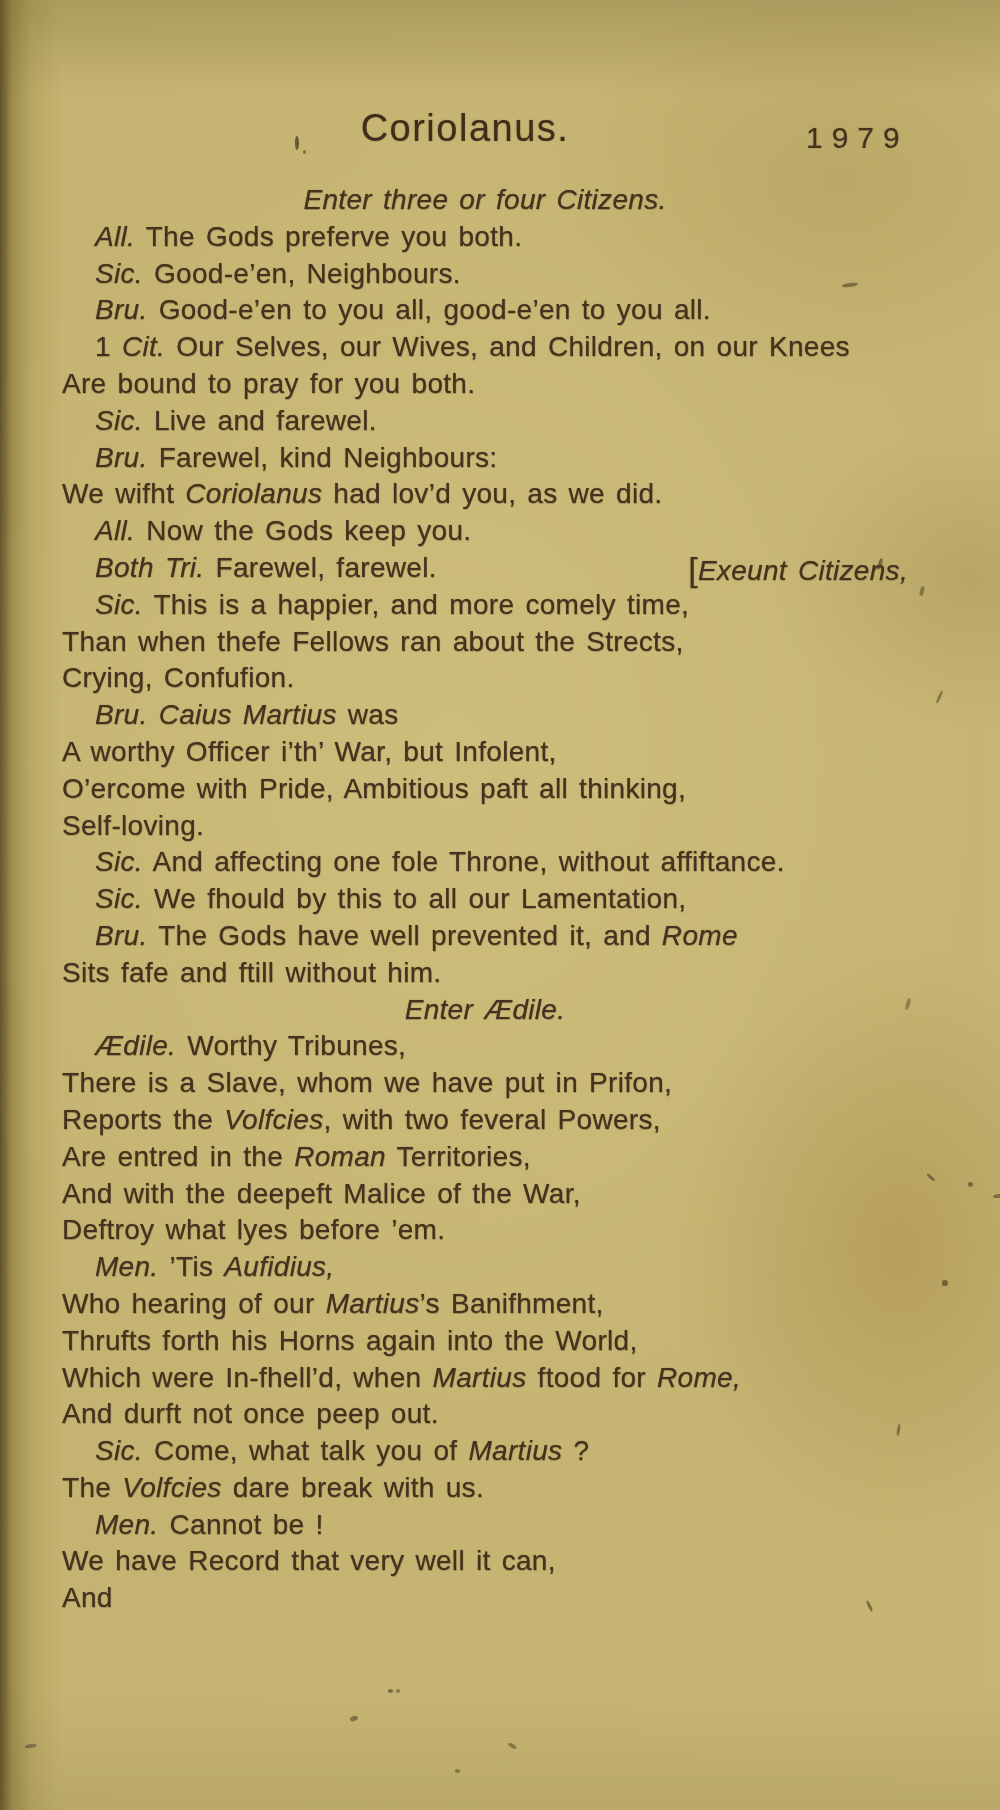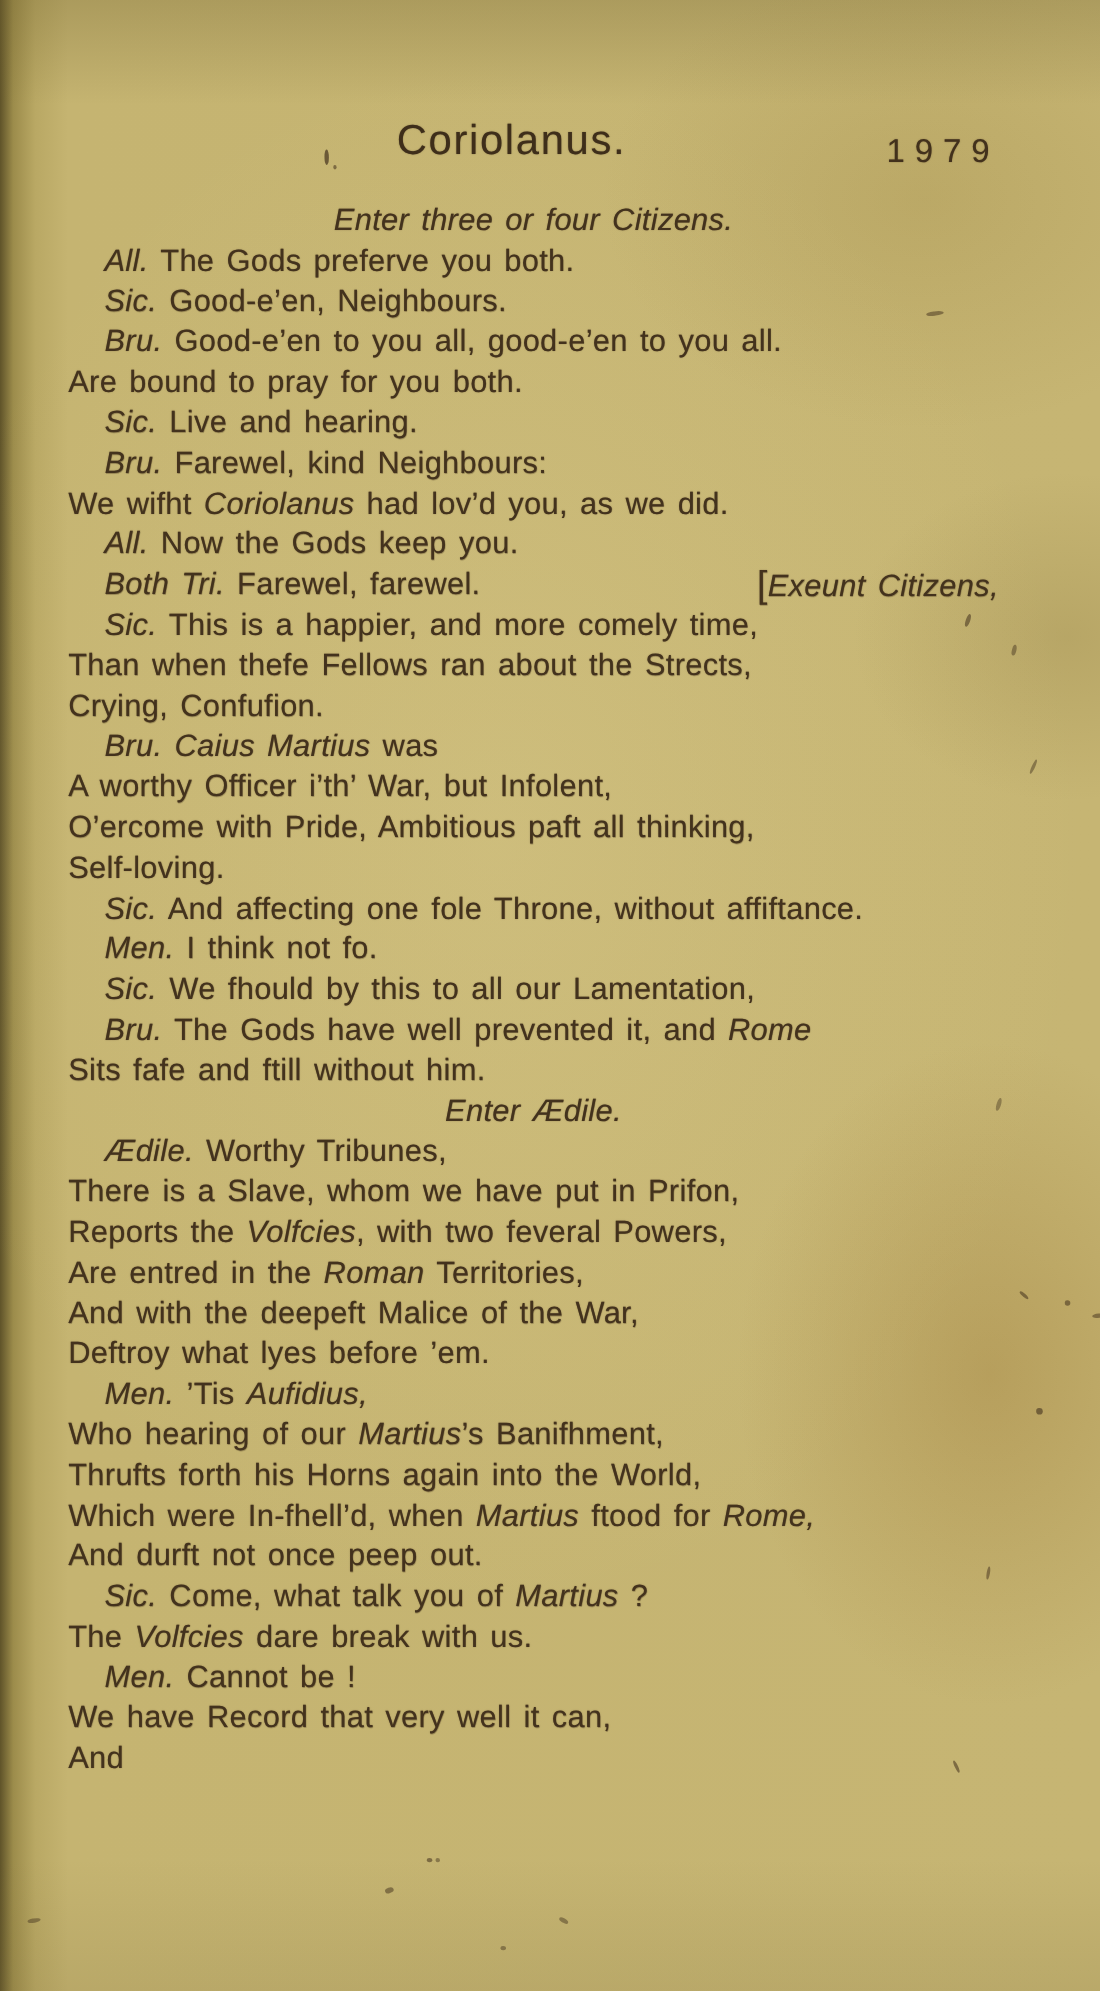--- a/index.html
+++ b/index.html
@@ -51,35 +51,35 @@
 <body>
 
 <div class="page">
   <div class="running-title">Coriolanus.</div>
   <div class="page-number">1979</div>
   <div class="text-body">
       <div class="line center"><span class="it">Enter three or four Citizens.</span></div>
       <div class="line indent"><span class="it">All.</span><span> The Gods preferve you both.</span></div>
       <div class="line indent"><span class="it">Sic.</span><span> Good-e’en, Neighbours.</span></div>
       <div class="line indent"><span class="it">Bru.</span><span> Good-e’en to you all, good-e’en to you all.</span></div>
+      <div class="line indent"><span>1 </span><span class="it">Cit.</span><span> Our Selves, our Wives, and Children, on our Knees</span></div>
       <div class="line flush"><span>Are bound to pray for you both.</span></div>
-      <div class="line indent"><span class="it">Sic.</span><span> Live and hearing.</span></div>
+      <div class="line indent"><span class="it">Sic.</span><span> Live and farewel.</span></div>
       <div class="line indent"><span class="it">Bru.</span><span> Farewel, kind Neighbours:</span></div>
       <div class="line flush"><span>We wifht </span><span class="it">Coriolanus</span><span> had lov’d you, as we did.</span></div>
       <div class="line indent"><span class="it">All.</span><span> Now the Gods keep you.</span></div>
       <div class="line indent"><span class="note"><span class=" bracket">[</span><span class="it">Exeunt Citizens,</span></span><span class="it">Both Tri.</span><span> Farewel, farewel.</span></div>
       <div class="line indent"><span class="it">Sic.</span><span> This is a happier, and more comely time,</span></div>
       <div class="line flush"><span>Than when thefe Fellows ran about the Strects,</span></div>
       <div class="line flush"><span>Crying, Confufion.</span></div>
       <div class="line indent"><span class="it">Bru.</span><span> </span><span class="it">Caius Martius</span><span> was</span></div>
       <div class="line flush"><span>A worthy Officer i’th’ War, but Infolent,</span></div>
       <div class="line flush"><span>O’ercome with Pride, Ambitious paft all thinking,</span></div>
       <div class="line flush"><span>Self-loving.</span></div>
       <div class="line indent"><span class="it">Sic.</span><span> And affecting one fole Throne, without affiftance.</span></div>
-      <div class="line indent"><span class="it">Men.</span><span> I think not fo.</span></div>
       <div class="line indent"><span class="it">Sic.</span><span> We fhould by this to all our Lamentation,</span></div>
       <div class="line indent"><span class="it">Bru.</span><span> The Gods have well prevented it, and </span><span class="it">Rome</span></div>
       <div class="line flush"><span>Sits fafe and ftill without him.</span></div>
       <div class="line center"><span class="it">Enter Ædile.</span></div>
       <div class="line indent"><span class="it">Ædile.</span><span> Worthy Tribunes,</span></div>
       <div class="line flush"><span>There is a Slave, whom we have put in Prifon,</span></div>
       <div class="line flush"><span>Reports the </span><span class="it">Volfcies</span><span>, with two feveral Powers,</span></div>
       <div class="line flush"><span>Are entred in the </span><span class="it">Roman</span><span> Territories,</span></div>
       <div class="line flush"><span>And with the deepeft Malice of the War,</span></div>
       <div class="line flush"><span>Deftroy what lyes before ’em.</span></div>

